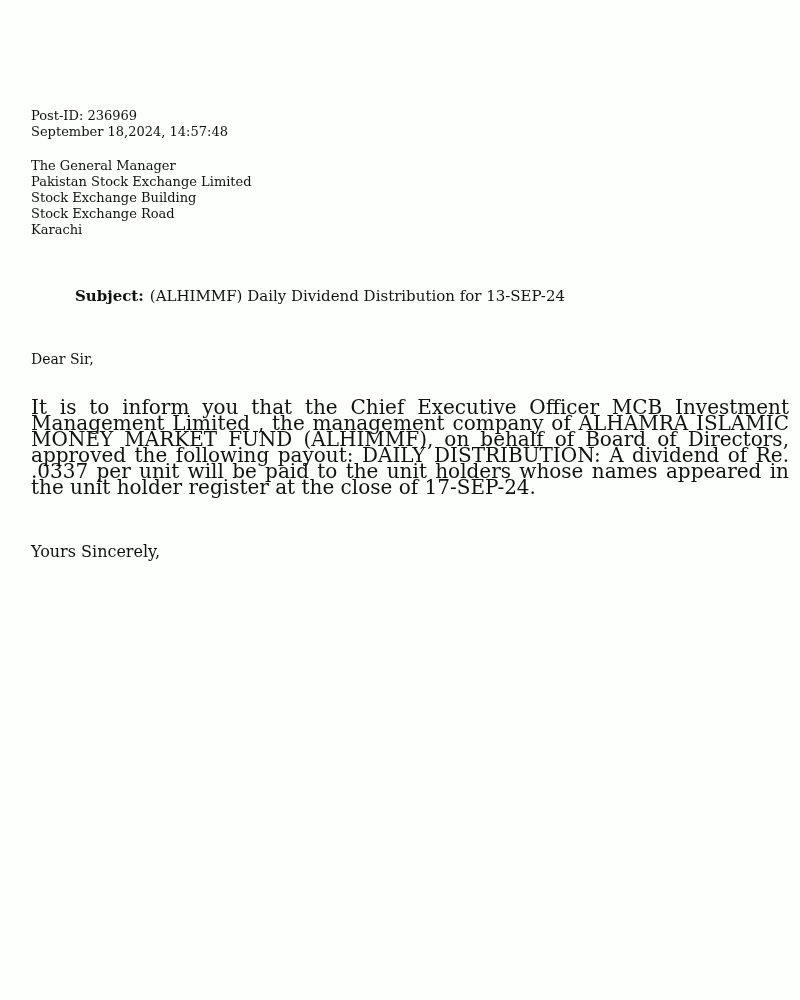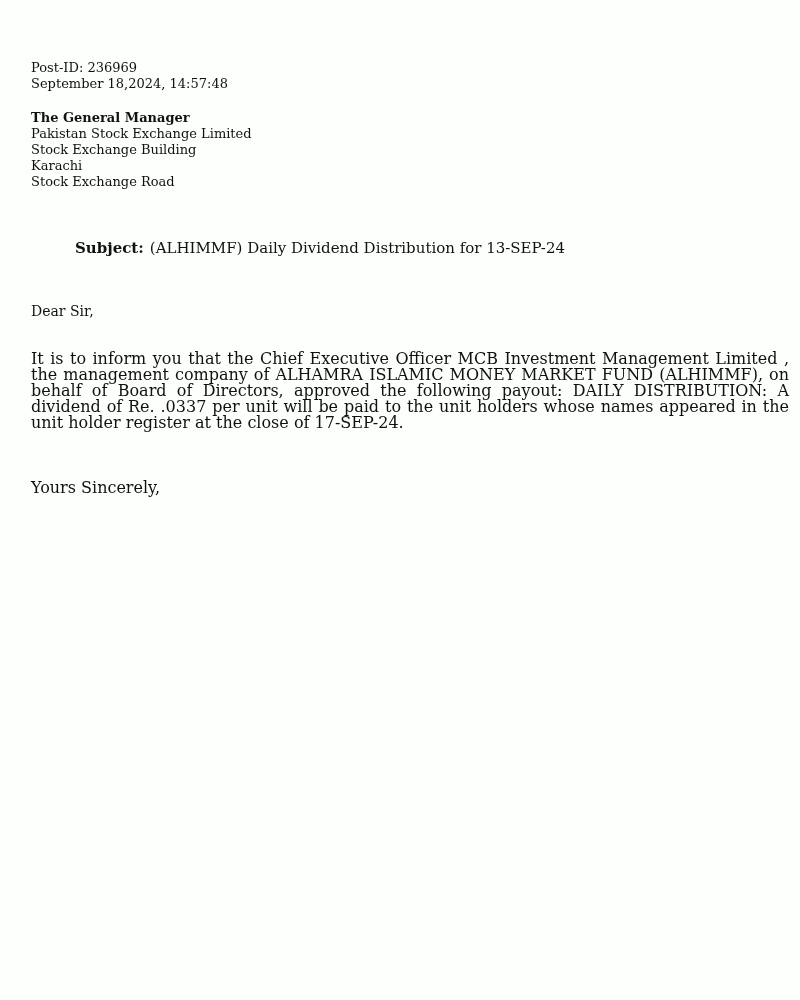--- a/index.html
+++ b/index.html
@@ -11,33 +11,33 @@
     height: 1000px;
     background: #fcfffc;
     color: #111111;
     font-family: "DejaVu Serif", "Liberation Serif", serif;
     overflow: hidden;
   }
   .page {
     box-sizing: border-box;
     width: 800px;
     height: 1000px;
-    padding: 60px 9px 0 31px;
+    padding: 108px 9px 0 31px;
   }
   .meta-block {
     font-size: 13px;
     line-height: 16px;
   }
   .recipient-block {
     margin-top: 18px;
     font-size: 13px;
     line-height: 16px;
   }
   .recipient-name {
-    font-weight: bold;
+    font-weight: normal;
   }
   .subject-line {
     margin-top: 50px;
     font-size: 15px;
     line-height: 17px;
   }
   .subject-label {
     font-weight: bold;
     margin-left: 44px;
   }
@@ -45,21 +45,21 @@
     margin-left: 6px;
   }
   .salutation {
     margin-top: 46px;
     font-size: 14px;
     line-height: 17px;
   }
   .body-paragraph {
     margin-top: 31px;
     width: 758px;
-    font-size: 16px;
+    font-size: 20px;
     line-height: 16px;
     text-align: justify;
   }
   .closing {
     margin-top: 48px;
     font-size: 16px;
     line-height: 17px;
   }
 </style>
 </head>
@@ -69,22 +69,22 @@
 
   <div class="meta-block">
     <div>Post-ID: 236969</div>
     <div>September 18,2024, 14:57:48</div>
   </div>
 
   <div class="recipient-block">
     <div class="recipient-name">The General Manager</div>
     <div>Pakistan Stock Exchange Limited</div>
     <div>Stock Exchange Building</div>
+    <div>Stock Exchange Road</div>
     <div>Karachi</div>
-    <div>Stock Exchange Road</div>
   </div>
 
   <div class="subject-line">
     <span class="subject-label">Subject:</span><span class="subject-text">(ALHIMMF) Daily Dividend Distribution for 13-SEP-24</span>
   </div>
 
   <div class="salutation">Dear Sir,</div>
 
   <div class="body-paragraph">It is to inform you that the Chief Executive Officer MCB Investment Management Limited , the management company of ALHAMRA ISLAMIC MONEY MARKET FUND (ALHIMMF), on behalf of Board of Directors, approved the following payout: DAILY DISTRIBUTION: A dividend of Re. .0337 per unit will be paid to the unit holders whose names appeared in the unit holder register at the close of 17-SEP-24.</div>
 

